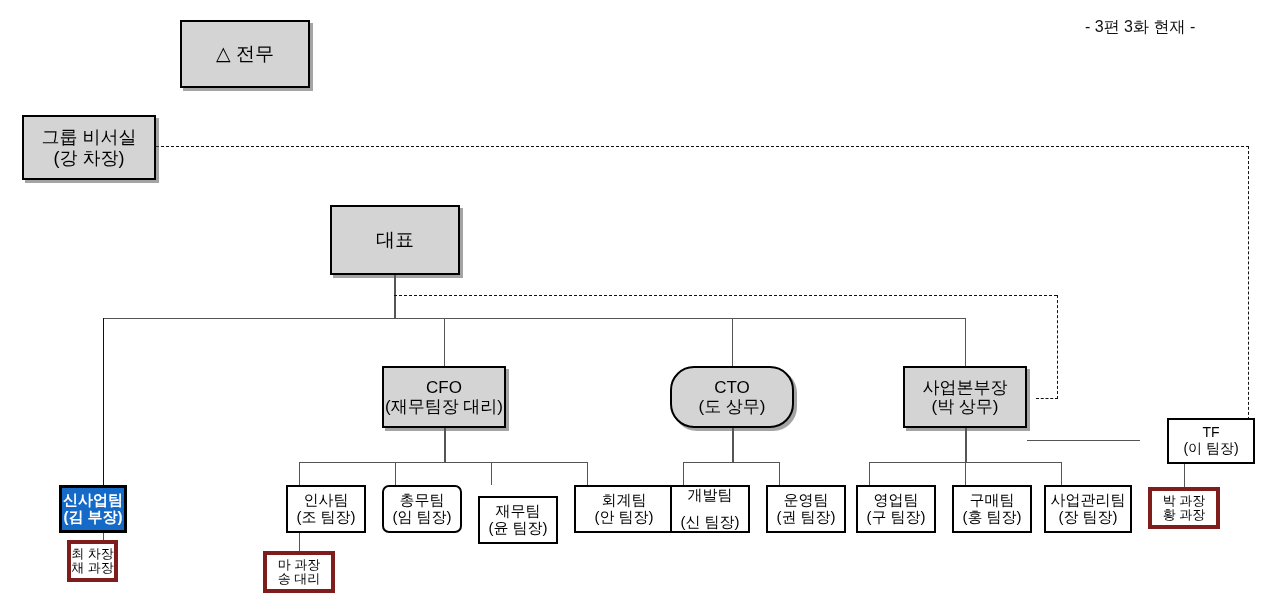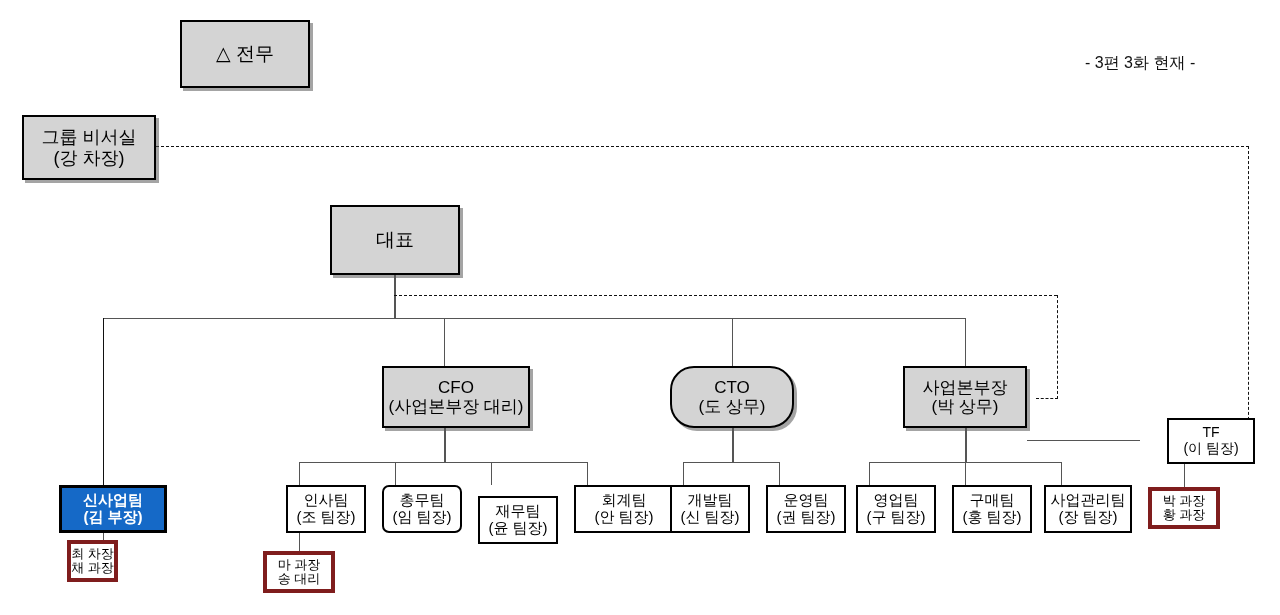--- a/index.html
+++ b/index.html
@@ -98,21 +98,20 @@
     width: 0;
     border-left: 1px dashed #111111;
   }
 
   .header-note {
     position: absolute;
     font-size: 16px;
     color: #111111;
     white-space: nowrap;
     z-index: 5;
-    margin-top: 36px;
   }
 </style>
 </head>
 <body>
 
 <div id="canvas">
 
   <div class="header-note" style="left:1085px; top:17px;">- 3편 3화 현재 -</div>
 
   <div class="node legend-box" style="left:180px; top:20px; width:130px; height:68px;">
@@ -138,23 +137,23 @@
   <div class="dotln v" style="left:1057px; top:295px; height:104px;"></div>
   <div class="dotln h" style="left:1036px; top:398px; width:22px;"></div>
 
   <div class="ln h" style="left:103px; top:318px; width:863px;"></div>
 
   <div class="ln v dark" style="left:103px; top:318px; height:167px;"></div>
   <div class="ln v" style="left:444px; top:318px; height:48px;"></div>
   <div class="ln v" style="left:732px; top:318px; height:48px;"></div>
   <div class="ln v" style="left:965px; top:318px; height:48px;"></div>
 
-  <div class="node exec" style="left:382px; top:366px; width:148px; height:62px;">
+  <div class="node exec" style="left:382px; top:366px; width:124px; height:62px;">
     <span class="l1">CFO</span>
-    <span class="l2">(사업본부장 대리)</span>
+    <span class="l2">(재무팀장 대리)</span>
   </div>
 
   <div class="node exec" style="left:670px; top:366px; width:124px; height:62px;border-radius:24px;">
     <span class="l1">CTO</span>
     <span class="l2">(도 상무)</span>
   </div>
 
   <div class="node exec" style="left:903px; top:366px; width:124px; height:62px;">
     <span class="l1">사업본부장</span>
     <span class="l2">(박 상무)</span>
@@ -164,21 +163,21 @@
   <div class="node team tf" style="left:1140px; top:418px; width:88px; height:46px;">
     <span class="l1">TF</span>
     <span class="l2">(이 팀장)</span>
   </div>
   <div class="ln v" style="left:1184px; top:464px; height:23px;"></div>
   <div class="node sub" style="left:1148px; top:487px; width:72px; height:42px;">
     <span class="l1">박 과장</span>
     <span class="l2">황 과장</span>
   </div>
 
-  <div class="node highlight" style="left:59px; top:485px; width:108px; height:48px;">
+  <div class="node highlight" style="left:59px; top:485px; width:68px; height:48px;">
     <span class="l1">신사업팀</span>
     <span class="l2">(김 부장)</span>
   </div>
   <div class="ln v" style="left:103px; top:533px; height:18px;"></div>
   <div class="node sub" style="left:67px; top:540px; width:51px; height:42px;">
     <span class="l1">최 차장</span>
     <span class="l2">채 과장</span>
   </div>
 
   <div class="ln v thick-v" style="left:444px; top:428px; height:34px;"></div>
@@ -209,21 +208,21 @@
   <div class="node sub" style="left:263px; top:551px; width:72px; height:42px;">
     <span class="l1">마 과장</span>
     <span class="l2">송 대리</span>
   </div>
 
   <div class="ln v thick-v" style="left:732px; top:428px; height:34px;"></div>
   <div class="ln h" style="left:683px; top:462px; width:96px;"></div>
   <div class="ln v" style="left:683px; top:462px; height:23px;"></div>
   <div class="ln v" style="left:779px; top:462px; height:23px;"></div>
 
-  <div class="node team" style="left:643px; top:485px; width:80px; height:48px;">
+  <div class="node team" style="left:643px; top:485px; width:80px; height:48px;justify-content:space-between;">
     <span class="l1">개발팀</span>
     <span class="l2">(신 팀장)</span>
   </div>
   <div class="node team" style="left:739px; top:485px; width:80px; height:48px;">
     <span class="l1">운영팀</span>
     <span class="l2">(권 팀장)</span>
   </div>
 
   <div class="ln v thick-v" style="left:965px; top:428px; height:34px;"></div>
   <div class="ln h" style="left:869px; top:462px; width:192px;"></div>

